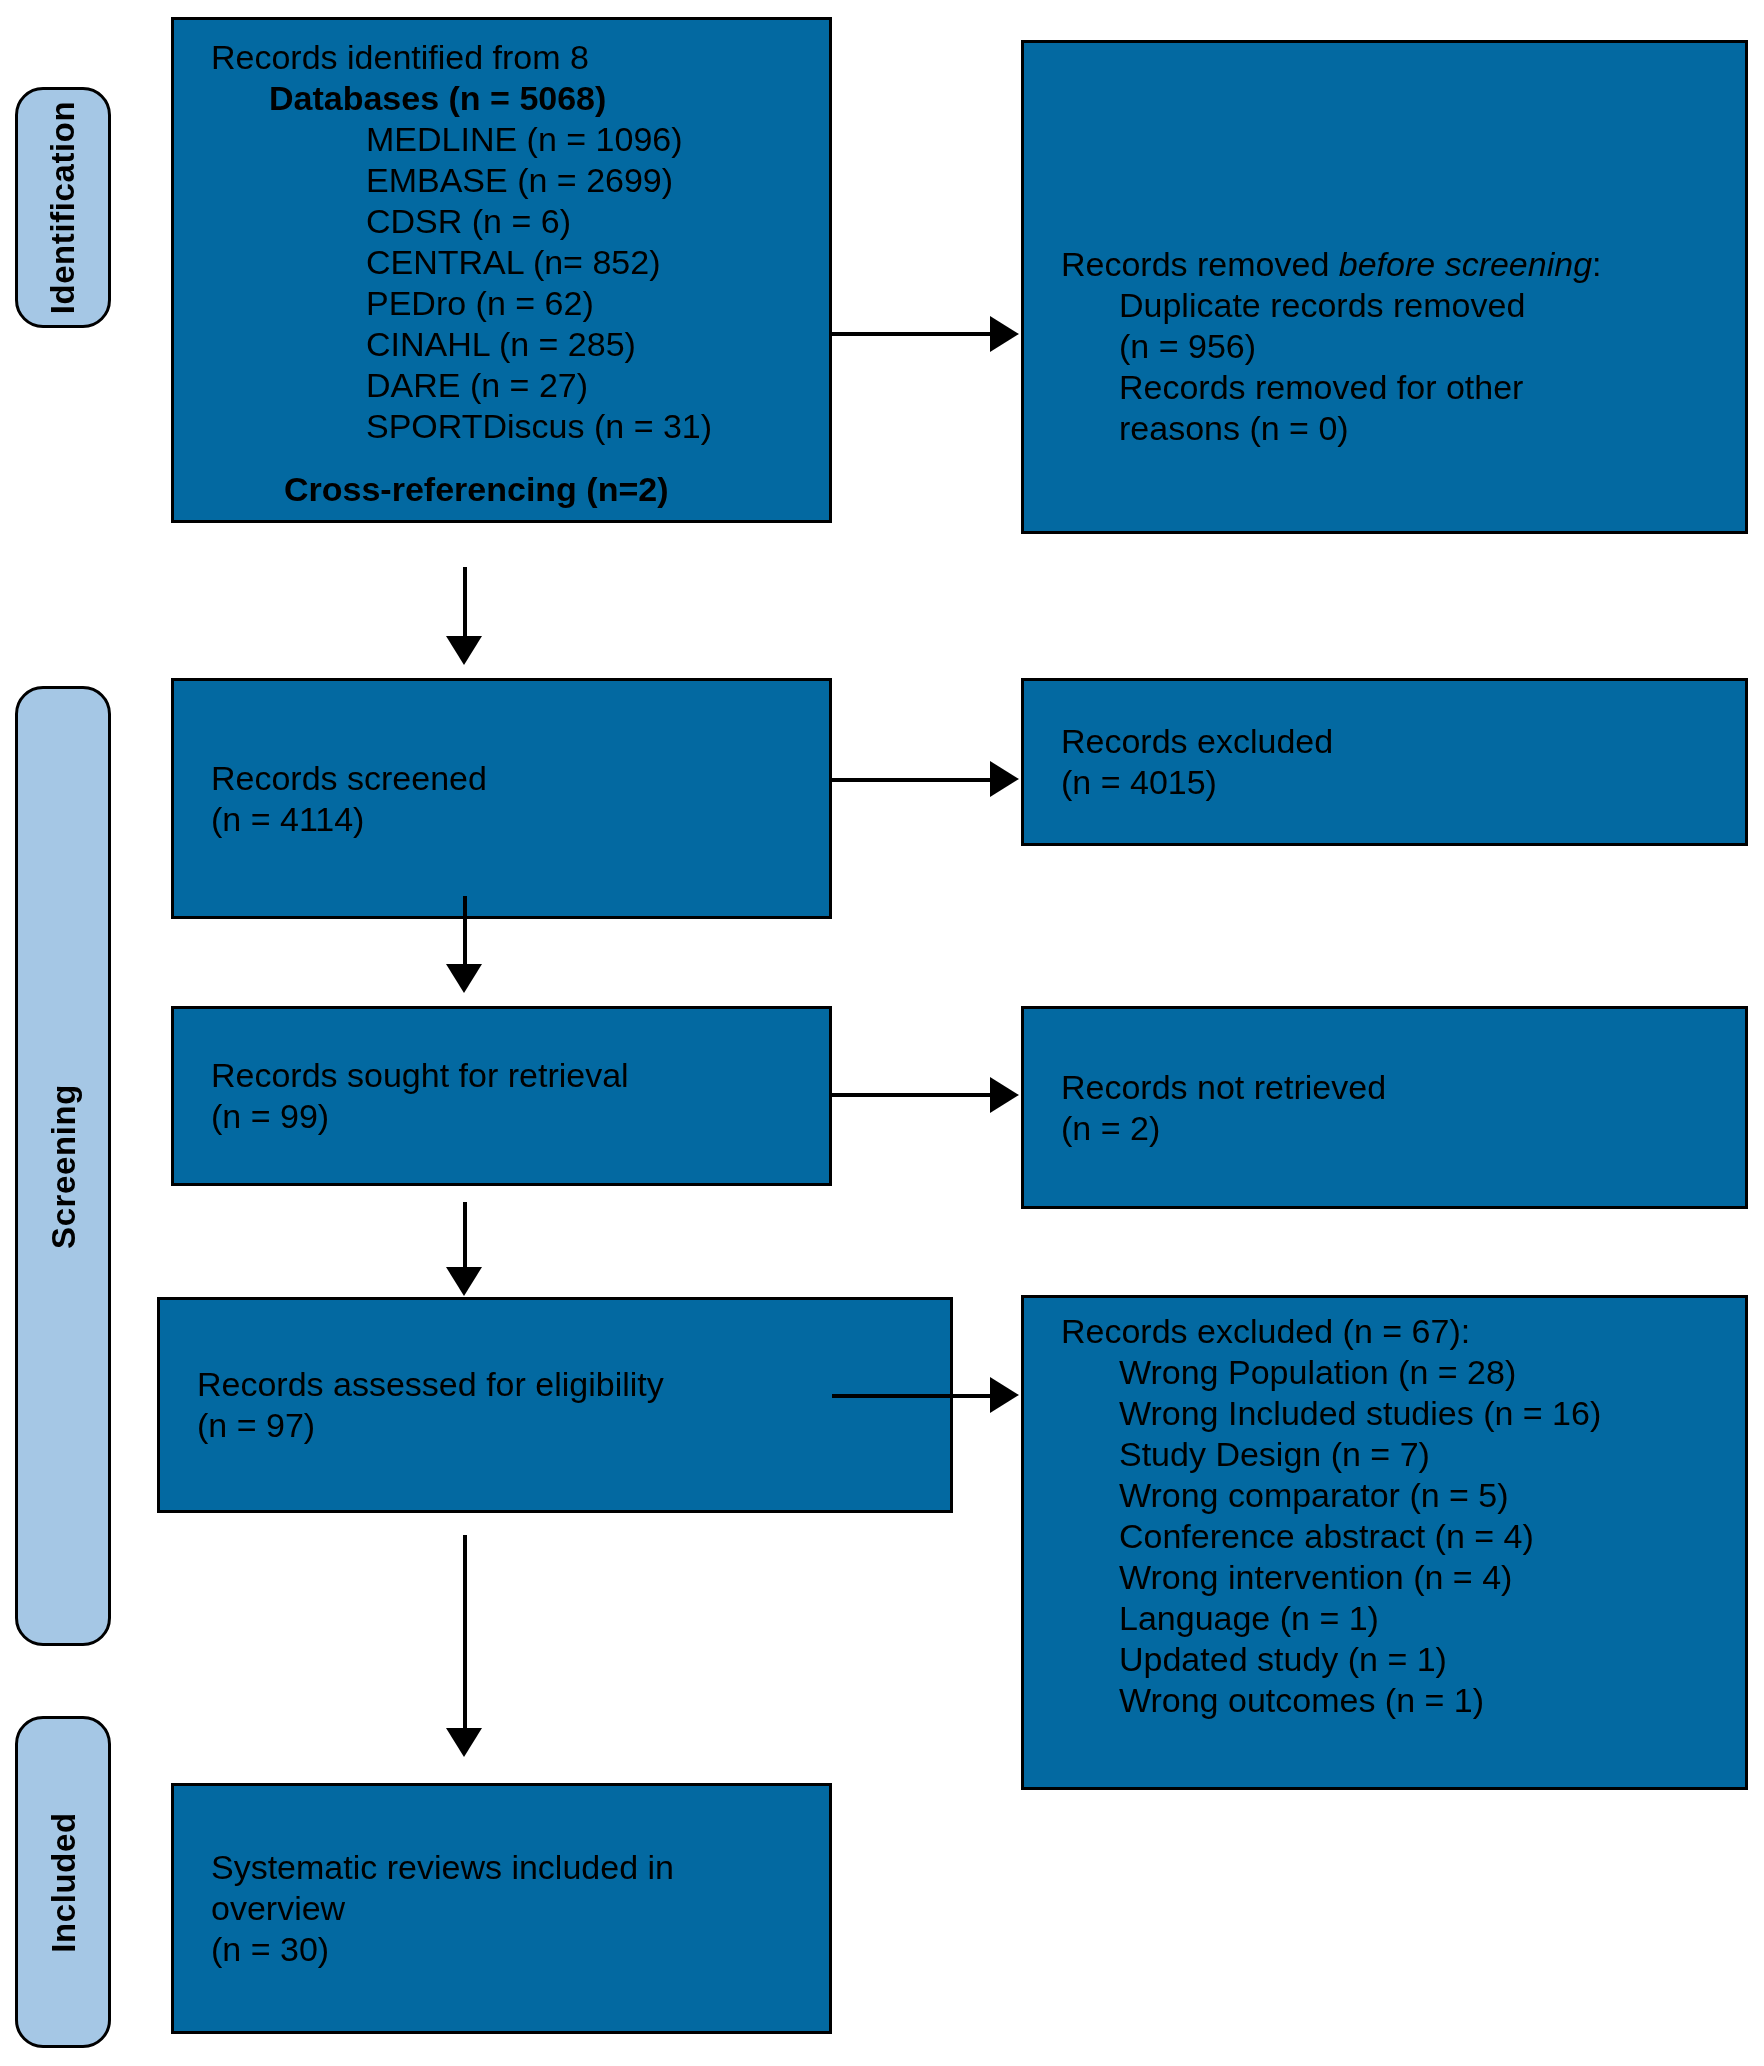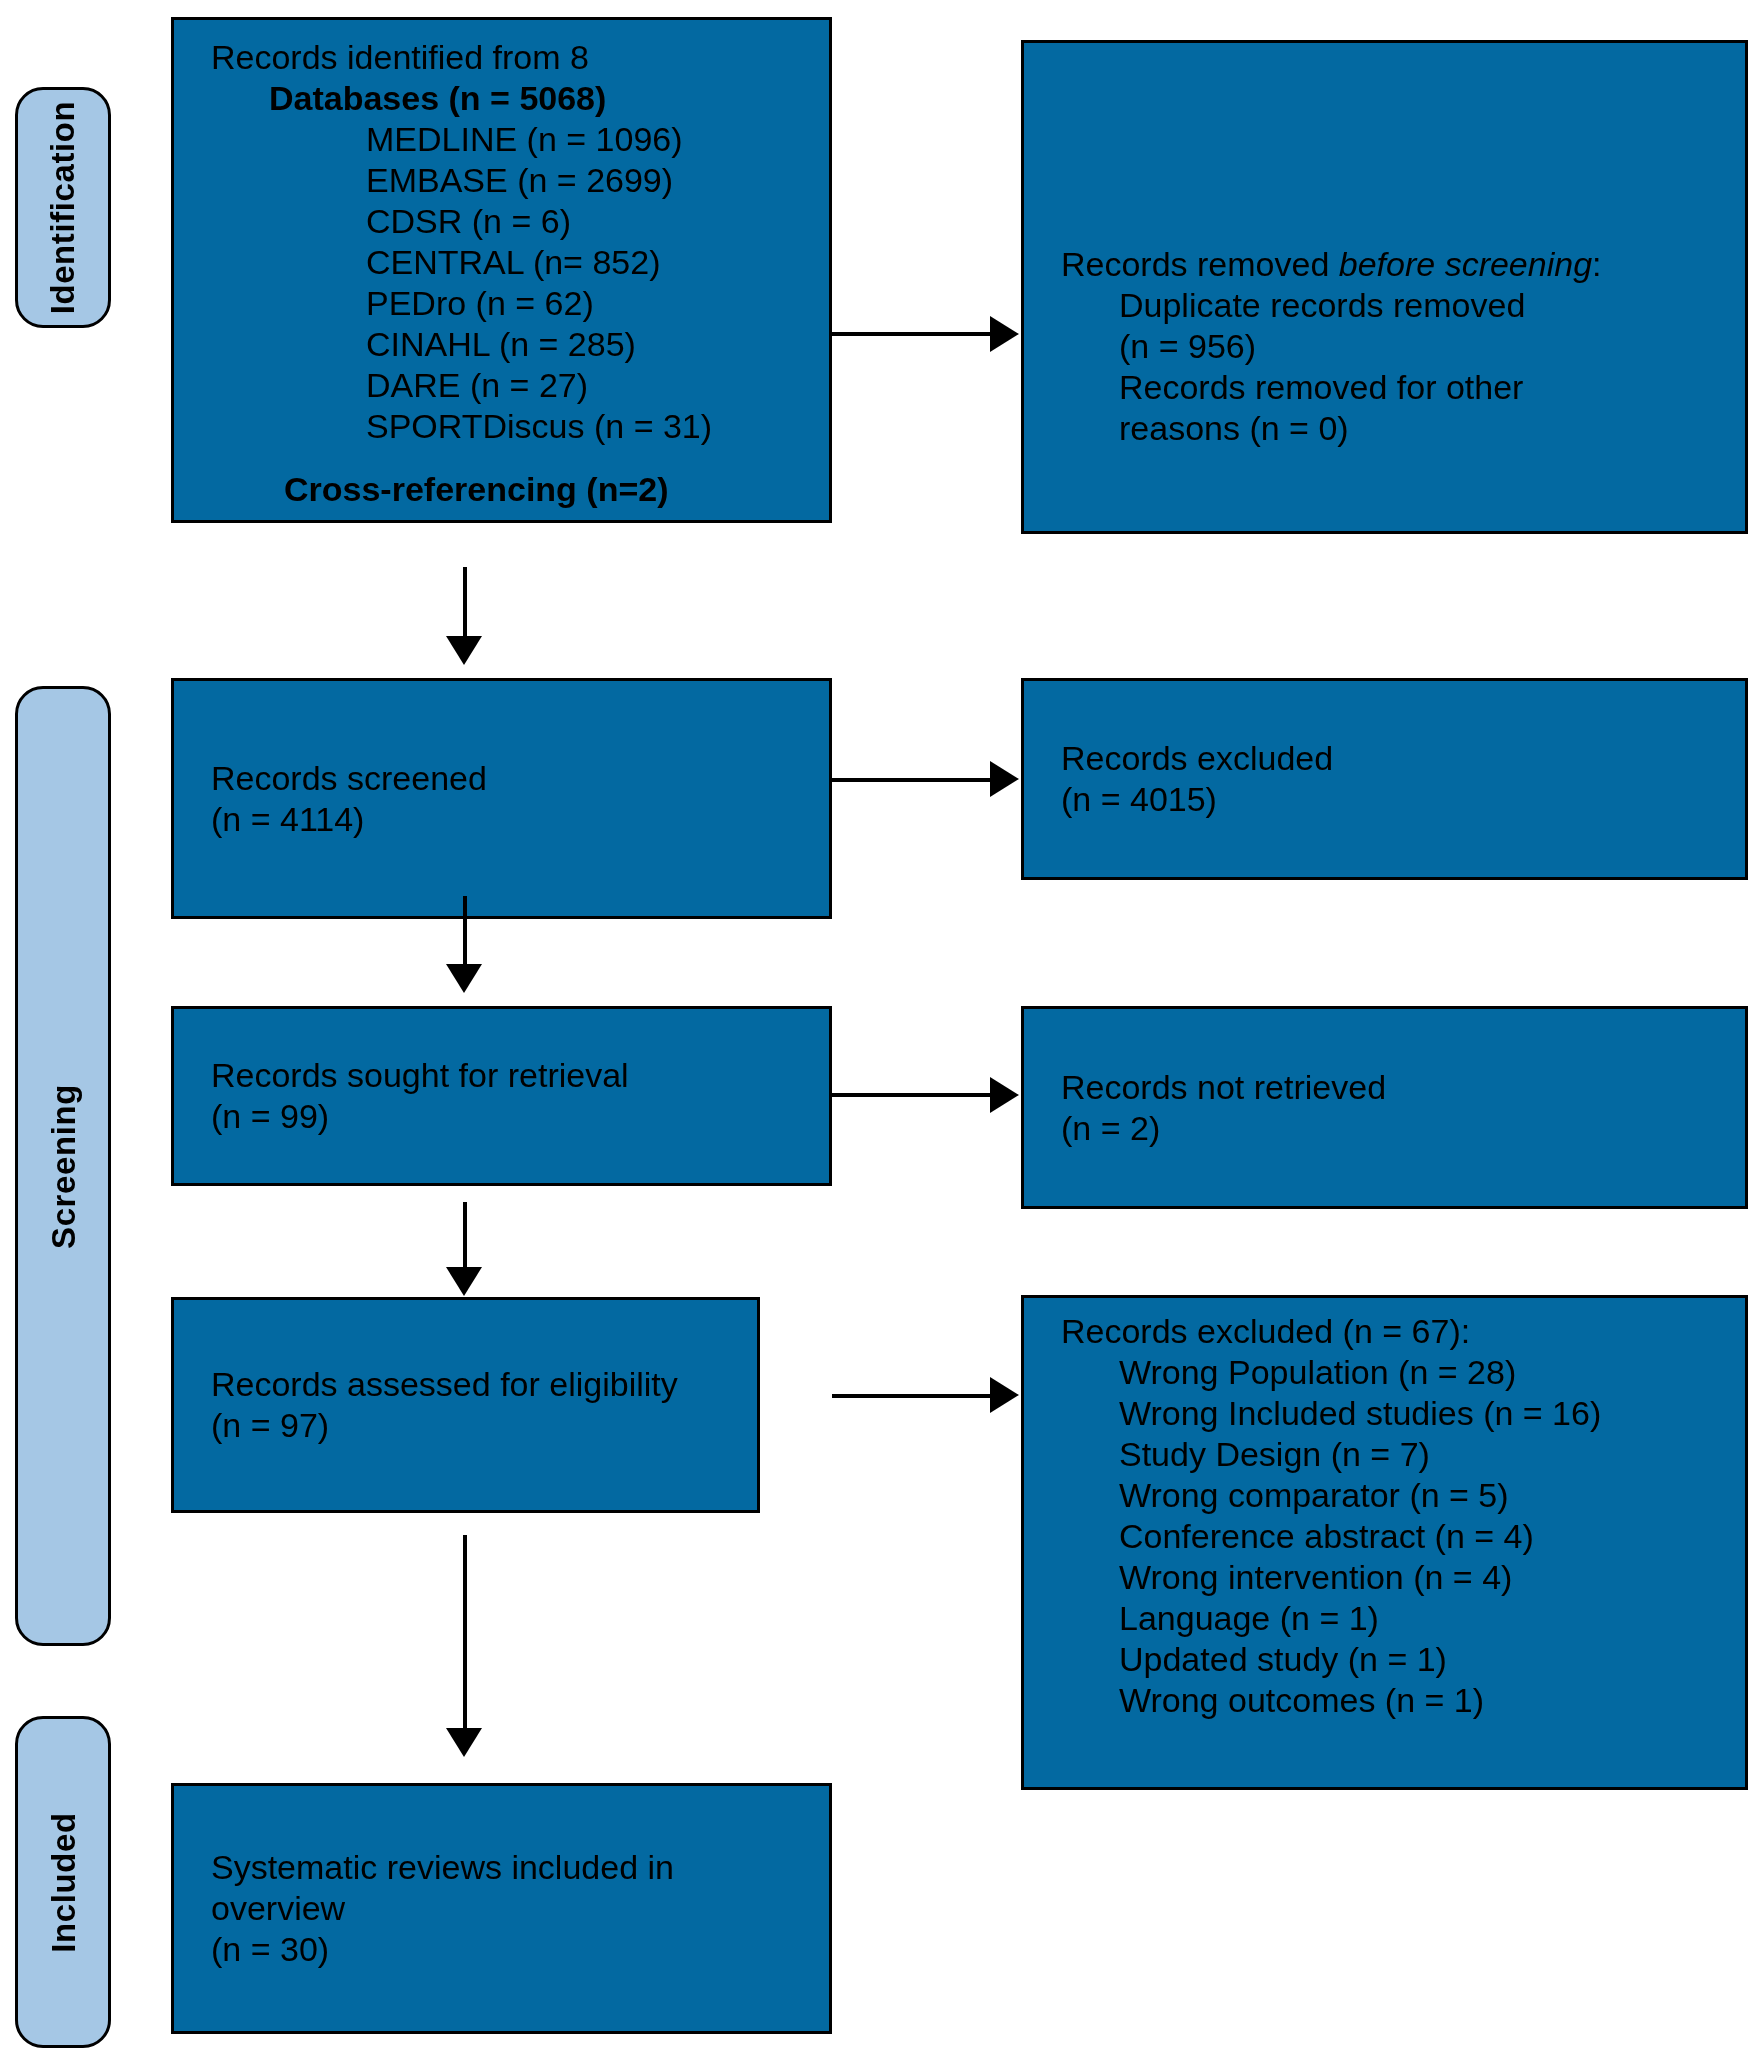--- a/index.html
+++ b/index.html
@@ -96,36 +96,36 @@
     <div class="line ind1">(n = 956)</div>
     <div class="line ind1">Records removed for other</div>
     <div class="line ind1">reasons (n = 0)</div>
   </div>
 
   <div class="box vcenter" style="left:171px;top:678px;width:661px;height:241px;padding-left:37px;">
     <div class="line">Records screened</div>
     <div class="line">(n = 4114)</div>
   </div>
 
-  <div class="box vcenter" style="left:1021px;top:678px;width:727px;height:202px;padding-left:37px;">
+  <div class="box vcenter" style="left:1021px;top:678px;width:727px;height:168px;padding-left:37px;">
     <div class="line">Records excluded</div>
     <div class="line">(n = 4015)</div>
   </div>
 
   <div class="box vcenter" style="left:171px;top:1006px;width:661px;height:180px;padding-left:37px;">
     <div class="line">Records sought for retrieval</div>
     <div class="line">(n = 99)</div>
   </div>
 
   <div class="box vcenter" style="left:1021px;top:1006px;width:727px;height:203px;padding-left:37px;">
     <div class="line">Records not retrieved</div>
     <div class="line">(n = 2)</div>
   </div>
 
-  <div class="box vcenter" style="left:171px;top:1297px;width:589px;height:216px;padding-left:37px;">
+  <div class="box vcenter" style="left:157px;top:1297px;width:796px;height:216px;padding-left:37px;">
     <div class="line">Records assessed for eligibility</div>
     <div class="line">(n = 97)</div>
   </div>
 
   <div class="box" style="left:1021px;top:1295px;width:727px;height:495px;padding:13.4px 12.2px 0 37px;">
     <div class="line">Records excluded (n = 67):</div>
     <div class="line ind1">Wrong Population (n = 28)</div>
     <div class="line ind1">Wrong Included studies (n = 16)</div>
     <div class="line ind1">Study Design (n = 7)</div>
     <div class="line ind1">Wrong comparator (n = 5)</div>

